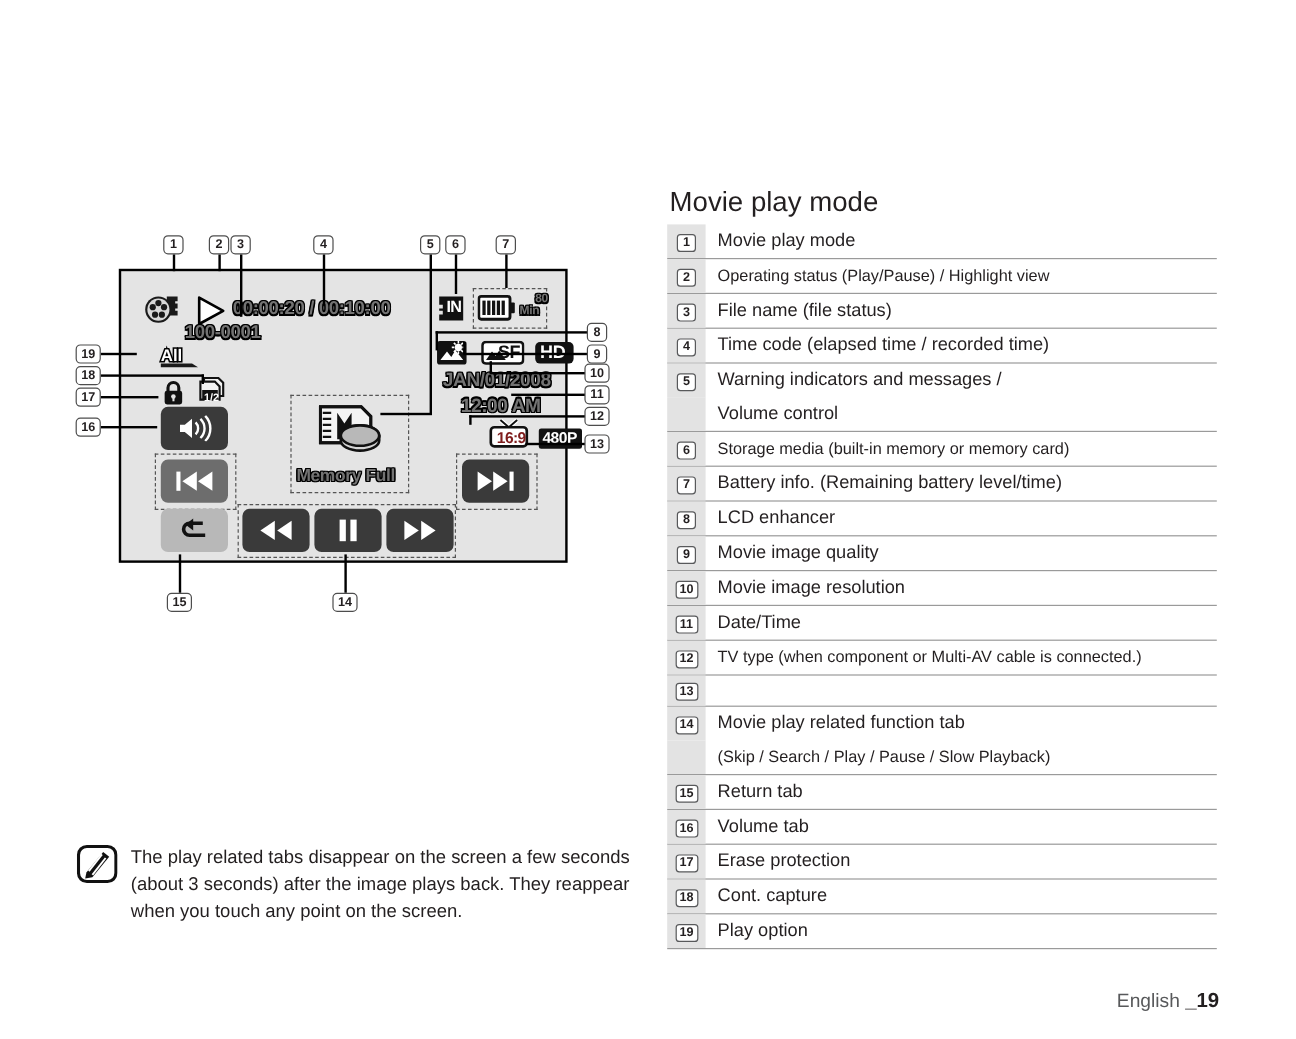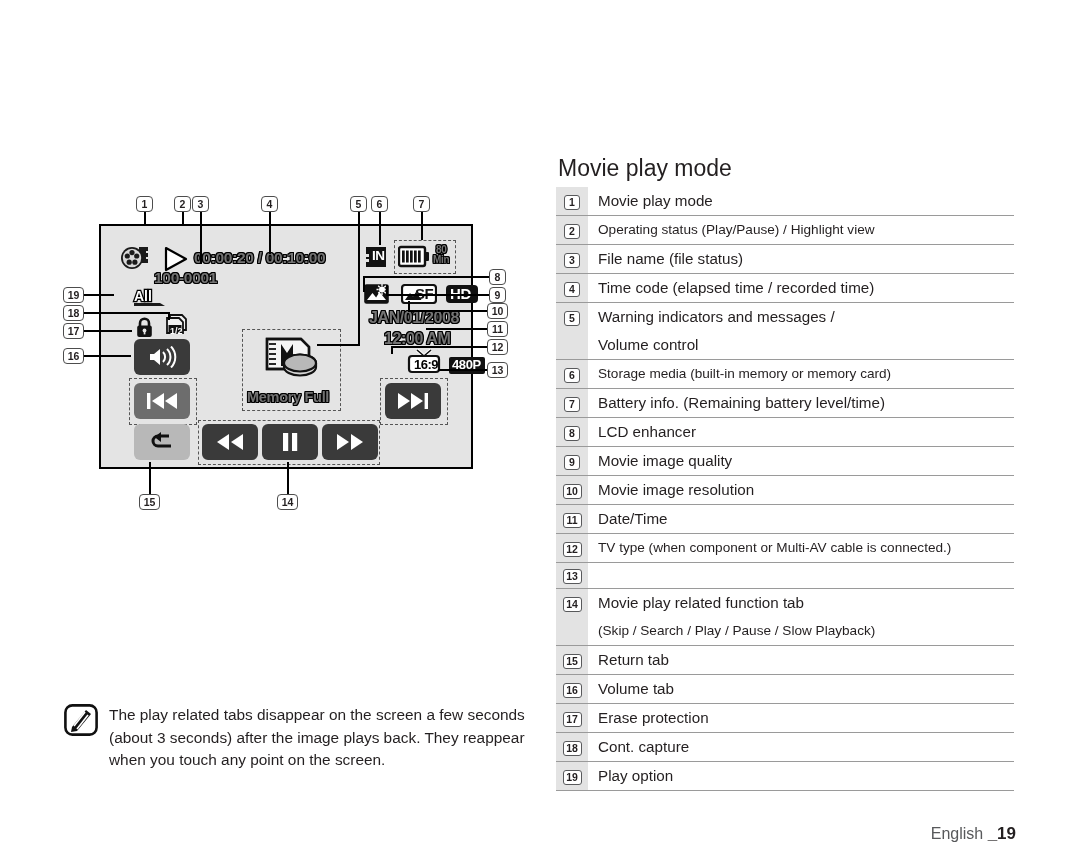--- a/index.html
+++ b/index.html
@@ -243,21 +243,21 @@
       <svg class="svgicon" width="32" height="23" viewBox="0 0 32 23">
         <rect x="1" y="2" width="26" height="19" rx="2" fill="#fff" stroke="#111" stroke-width="2.4"></rect>
         <rect x="27" y="7" width="4" height="9" rx="1" fill="#111"></rect>
         <rect x="4" y="5.5" width="2.7" height="12" fill="#111"></rect>
         <rect x="8" y="5.5" width="2.7" height="12" fill="#111"></rect>
         <rect x="12" y="5.5" width="2.7" height="12" fill="#111"></rect>
         <rect x="16" y="5.5" width="2.7" height="12" fill="#111"></rect>
         <rect x="20" y="5.5" width="2.7" height="12" fill="#111"></rect>
       </svg>
     </div>
-    <div class="wtxt" style="position:absolute; left:335px; top:19px; font-size:10px; line-height:10px; letter-spacing:-0.3px;">80</div>
+    <div class="wtxt" style="position:absolute; left:345px; top:19px; font-size:10px; line-height:10px; letter-spacing:-0.3px;">80</div>
     <div class="wtxt" style="position:absolute; left:332px; top:29px; font-size:10px; line-height:10px; letter-spacing:-0.3px;">Min</div>
 
     <div style="position:absolute; left:262px; top:57px;">
       <svg class="svgicon" width="27" height="22" viewBox="0 0 27 22">
         <rect x="1.2" y="1.2" width="24.6" height="19.6" rx="2.4" fill="#111"></rect>
         <path d="M4 17 l5.5 -7 l3.6 4.4 l3.4 -5.5 l6.5 8.1z" fill="#fff"></path>
         <circle cx="19" cy="6.5" r="3" fill="#fff"></circle>
         <path d="M19 1 v2.2 M19 9.8 v2.2 M13.5 6.5 h2.2 M22.3 6.5 h2.2
                  M15.2 2.7 l1.5 1.5 M21.3 8.8 l1.5 1.5
                  M22.8 2.7 l-1.5 1.5 M16.7 8.8 l-1.5 1.5" stroke="#fff" stroke-width="1.3" fill="none"></path>
@@ -281,21 +281,21 @@
 
     <div class="wtxt" style="position:absolute; left:268px; top:83px; font-size:16px; letter-spacing:-0.4px;">JAN/01/2008</div>
     <div class="wtxt" style="position:absolute; left:283px; top:104px; font-size:16px; letter-spacing:-0.4px;">12:00 AM</div>
 
     <div style="position:absolute; left:305px; top:123px;">
       <svg class="svgicon" width="36" height="26" viewBox="0 0 36 26">
         <path d="M11 1 l7 6 M25 1 l-7 6" stroke="#fff" stroke-width="3.6" fill="none"></path>
         <path d="M11 1 l7 6 M25 1 l-7 6" stroke="#111" stroke-width="1.6" fill="none"></path>
         <rect x="3" y="7" width="30" height="16" rx="3" fill="#fff" stroke="#111" stroke-width="2.2"></rect>
       </svg>
-      <div style="position:absolute; left:8px; top:8px; font-size:13px; font-weight:700; color:#000000; letter-spacing:-0.5px;">16:9</div>
+      <div style="position:absolute; left:8px; top:8px; font-size:13px; font-weight:700; color:#7f1d1d; letter-spacing:-0.5px;">16:9</div>
     </div>
 
     <div style="position:absolute; left:347px; top:130px;">
       <svg class="svgicon" width="38" height="19" viewBox="0 0 38 19">
         <rect x="1" y="1" width="36" height="17" rx="2" fill="#111"></rect>
       </svg>
       <div style="position:absolute; left:4px; top:1px; font-size:13px; font-weight:700; color:#fff; letter-spacing:-0.4px;">480P</div>
     </div>
 
     <div class="dash" style="left:141px; top:103px; width:99px; height:82px;"></div>

